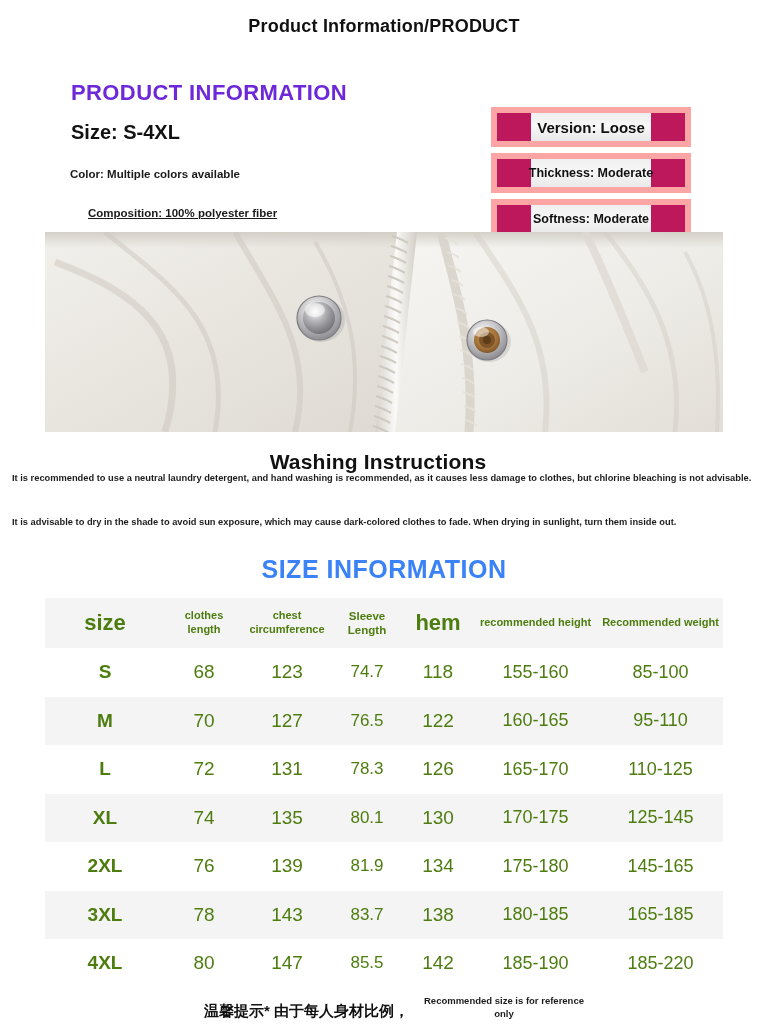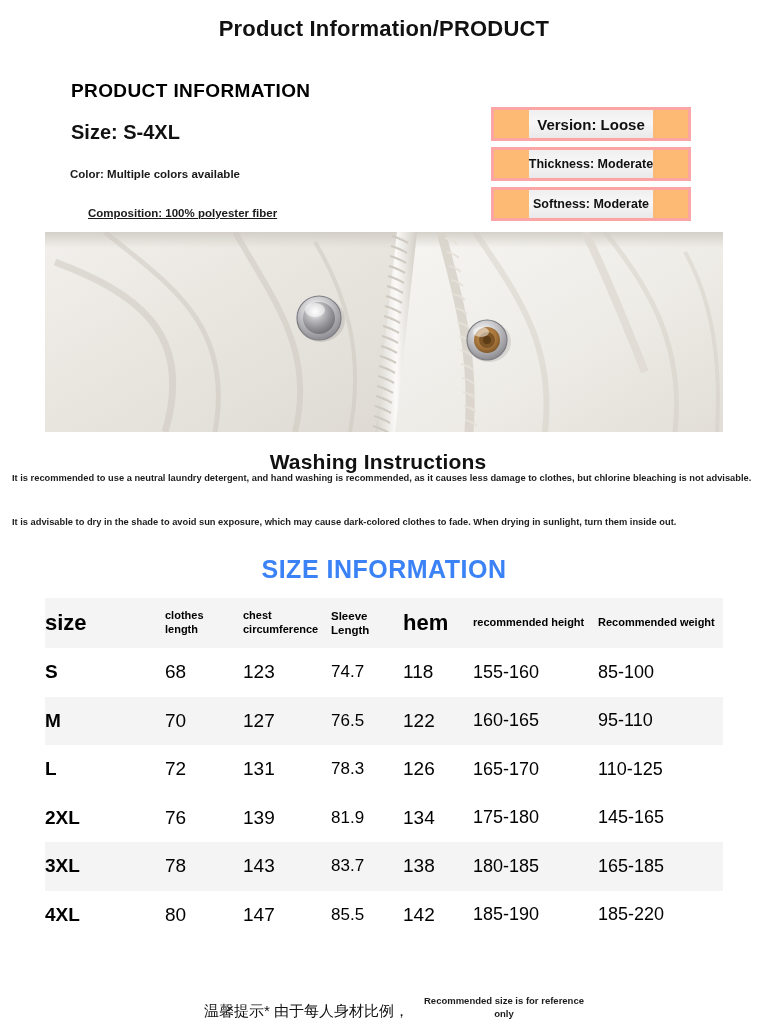--- a/index.html
+++ b/index.html
@@ -22,35 +22,35 @@
     height: 1024px;
   }
 
   
   .top-title {
     position: absolute;
     top: 16px;
     left: 0;
     width: 768px;
     text-align: center;
-    font-size: 22px;
+    font-size: 18px;
     font-weight: 600;
     letter-spacing: 0.2px;
     color: #111;
   }
 
   
   .pi-heading {
     position: absolute;
     top: 80px;
     left: 71px;
-    font-size: 19px;
+    font-size: 22px;
     font-weight: 700;
     letter-spacing: 0.4px;
-    color: #000000;
+    color: #6d28d9;
   }
   .pi-size {
     position: absolute;
     top: 121px;
     left: 71px;
     font-size: 20px;
     font-weight: 600;
     color: #111;
   }
   .pi-color {
@@ -74,22 +74,22 @@
   
   .attr-boxes {
     position: absolute;
     top: 107px;
     left: 491px;
     width: 200px;
   }
   .attr-box {
     position: relative;
     height: 28px;
-    border: 3px solid #fca5a5;
-    background: #fdba74;
+    border: 6px solid #fca5a5;
+    background: #be185d;
     margin-bottom: 6px;
     display: flex;
     align-items: center;
     justify-content: center;
     overflow: hidden;
   }
   .attr-box::before {
     content: "";
     position: absolute;
     left: 18%;
@@ -181,22 +181,23 @@
     position: absolute;
     top: 598px;
     left: 45px;
     width: 678px;
     border-collapse: collapse;
     table-layout: fixed;
   }
   .size-table tr { height: 48.5px; }
   .size-table tr.shaded { background: #f4f4f4; }
   .size-table td {
+    text-align: center;
     vertical-align: middle;
-    color: #000000;
+    color: #4d7c0f;
     padding: 0;
   }
 
   
   .size-table thead tr { height: 50px; background: #f4f4f4; }
   .th-big {
     font-size: 22px;
     font-weight: 700;
   }
   .th-small {
@@ -224,21 +225,21 @@
   col.c4 { width: 70px; }
   col.c5 { width: 125px; }
   col.c6 { width: 125px; }
 
   
   .footer-cn {
     position: absolute;
     top: 1002px;
     left: 204px;
     font-size: 15px;
-    font-weight: 400;
+    font-weight: 700;
     color: #111;
     white-space: nowrap;
   }
   .footer-en {
     position: absolute;
     top: 995px;
     left: 424px;
     width: 160px;
     text-align: center;
     font-size: 9.5px;
@@ -445,20 +446,29 @@
       </tr>
       <tr>
         <td class="cell-size">L</td>
         <td class="cell-num">72</td>
         <td class="cell-num">131</td>
         <td class="cell-num-sm">78.3</td>
         <td class="cell-num">126</td>
         <td class="cell-range">165-170</td>
         <td class="cell-range">110-125</td>
       </tr>
+      <tr class="shaded">
+        <td class="cell-size">XL</td>
+        <td class="cell-num">74</td>
+        <td class="cell-num">135</td>
+        <td class="cell-num-sm">80.1</td>
+        <td class="cell-num">130</td>
+        <td class="cell-range">170-175</td>
+        <td class="cell-range">125-145</td>
+      </tr>
       <tr>
         <td class="cell-size">2XL</td>
         <td class="cell-num">76</td>
         <td class="cell-num">139</td>
         <td class="cell-num-sm">81.9</td>
         <td class="cell-num">134</td>
         <td class="cell-range">175-180</td>
         <td class="cell-range">145-165</td>
       </tr>
       <tr class="shaded">

